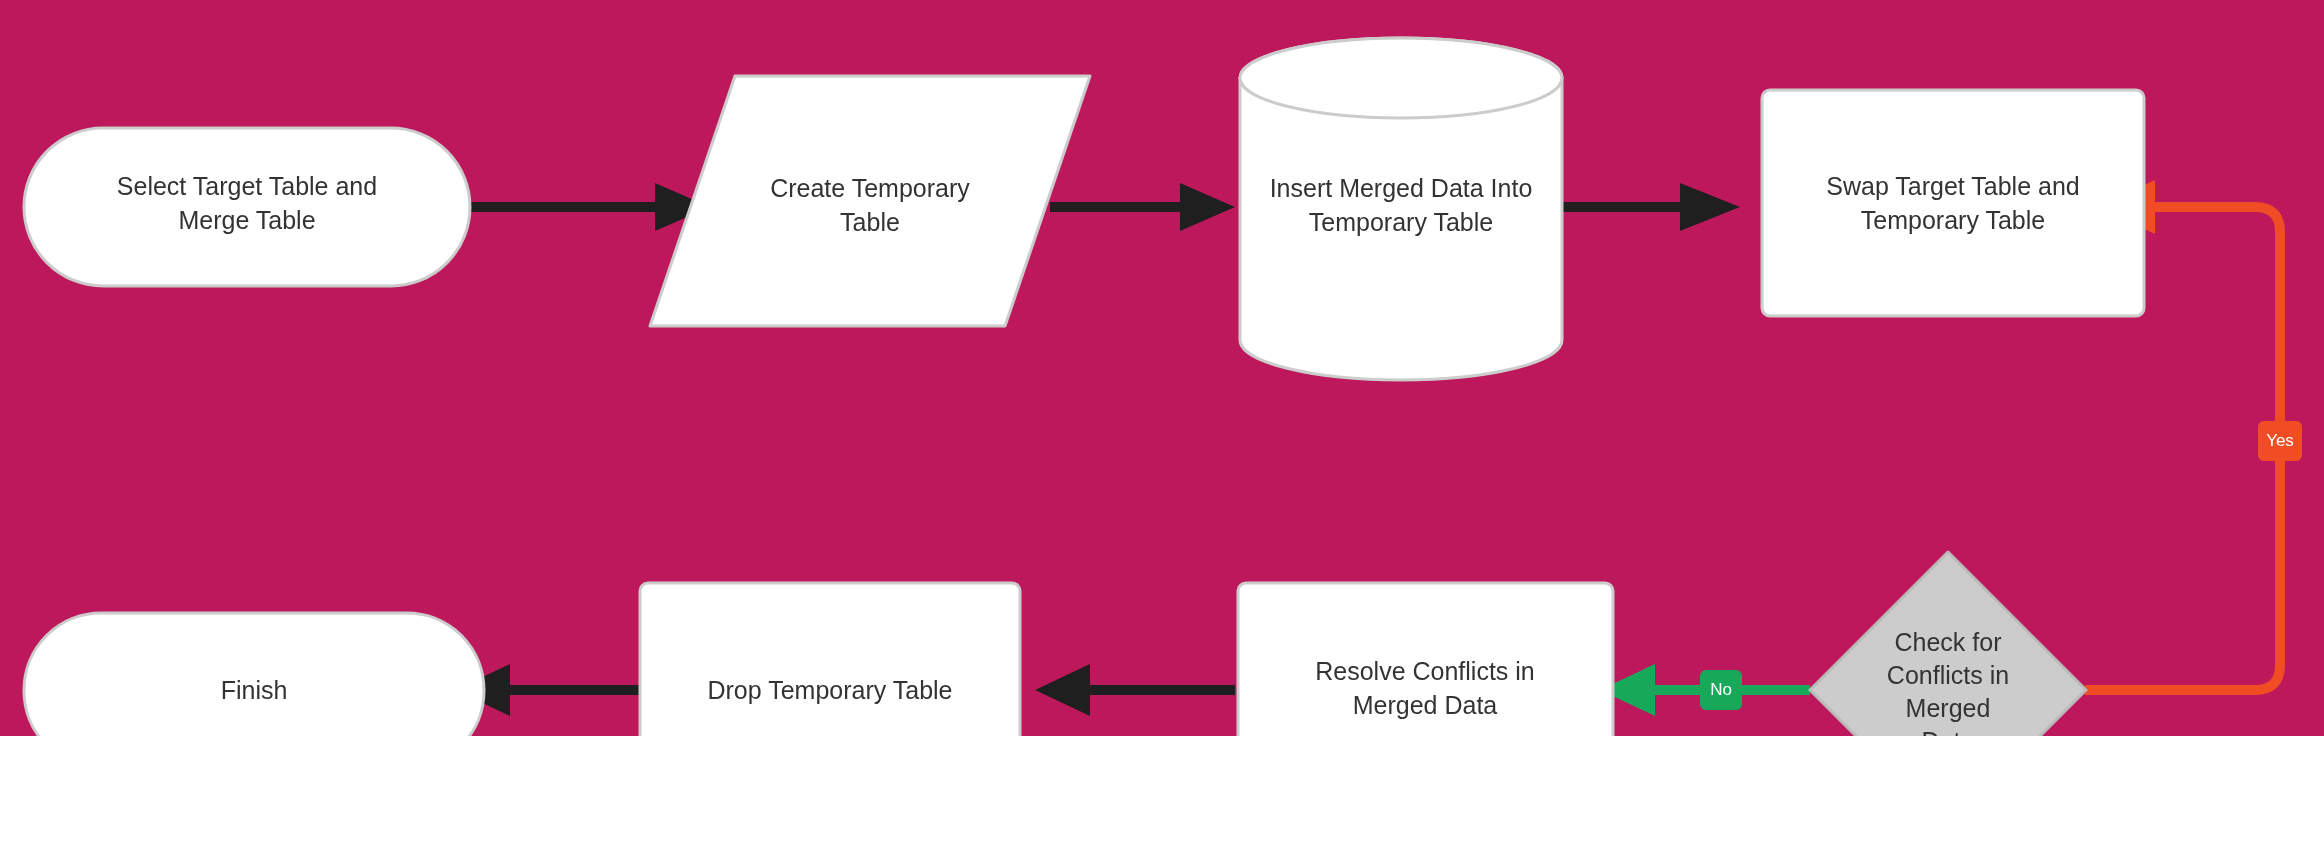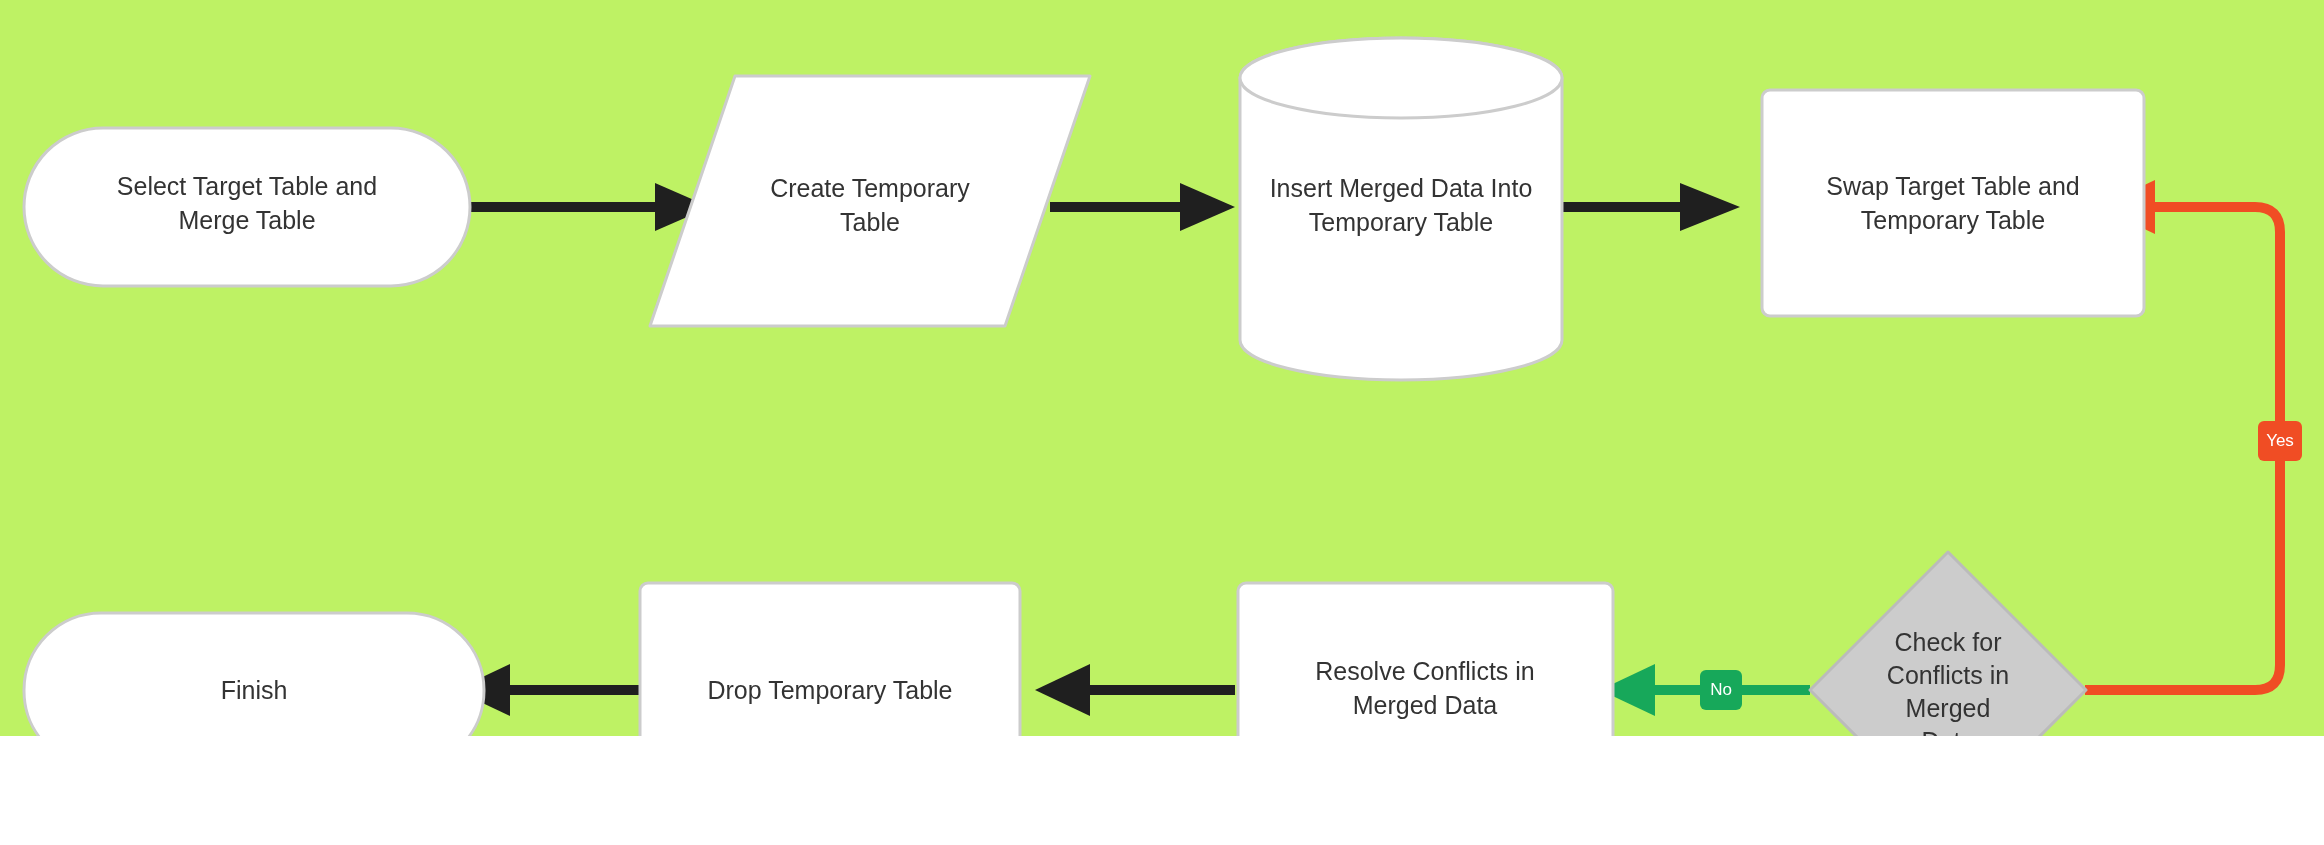--- a/index.html
+++ b/index.html
@@ -7,21 +7,21 @@
     padding: 0;
     background: #ffffff;
   }
   body {
     font-family: "Liberation Sans", sans-serif;
   }
   #canvas {
     position: relative;
     width: 2324px;
     height: 736px;
-    background: #bef264;
+    background: #be185d;
     overflow: hidden;
   }
   #flow-svg {
     position: absolute;
     left: 0;
     top: 0;
     width: 2324px;
     height: 845px;
   }
   .node-label {

